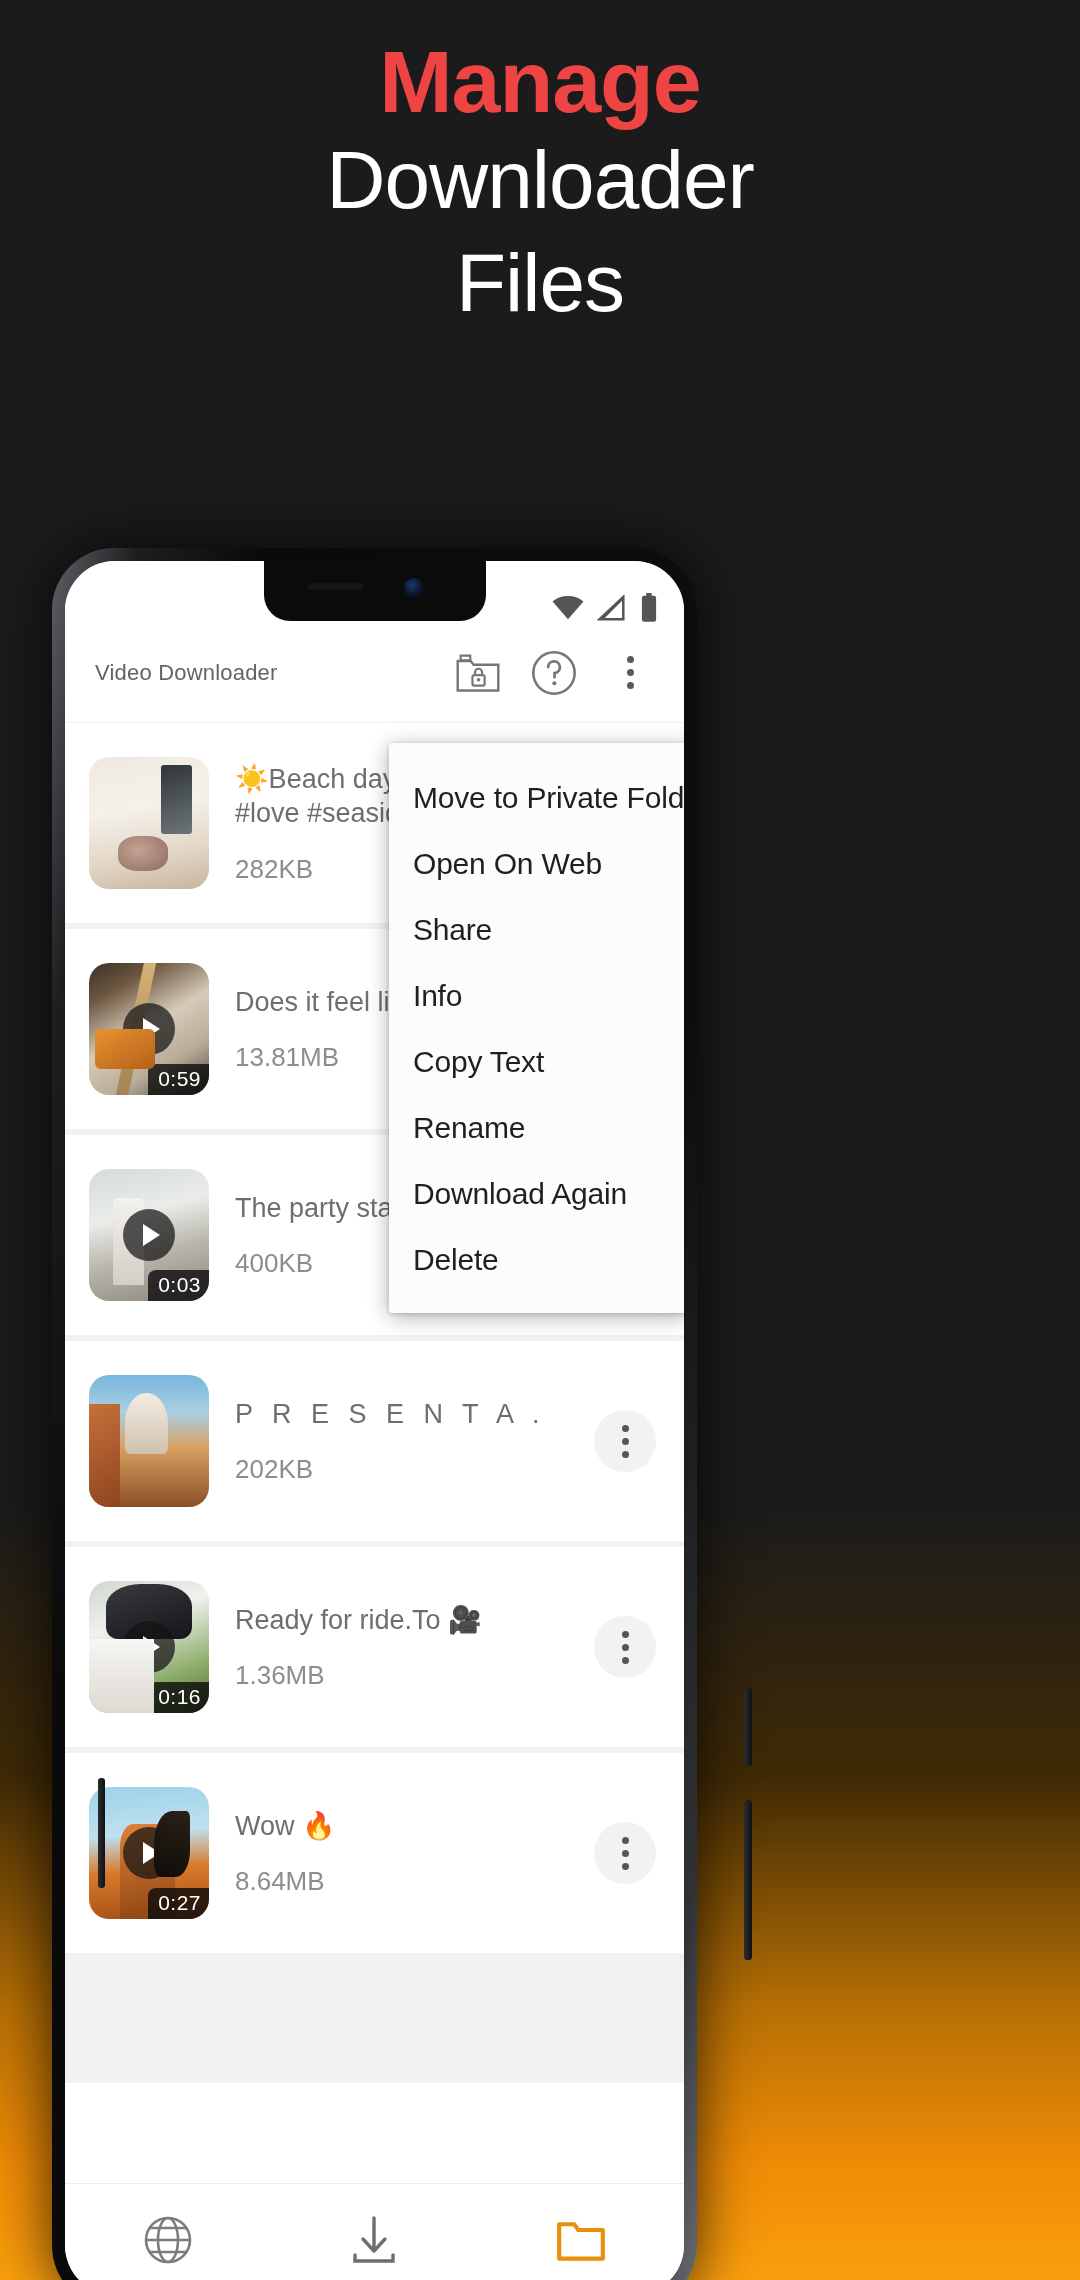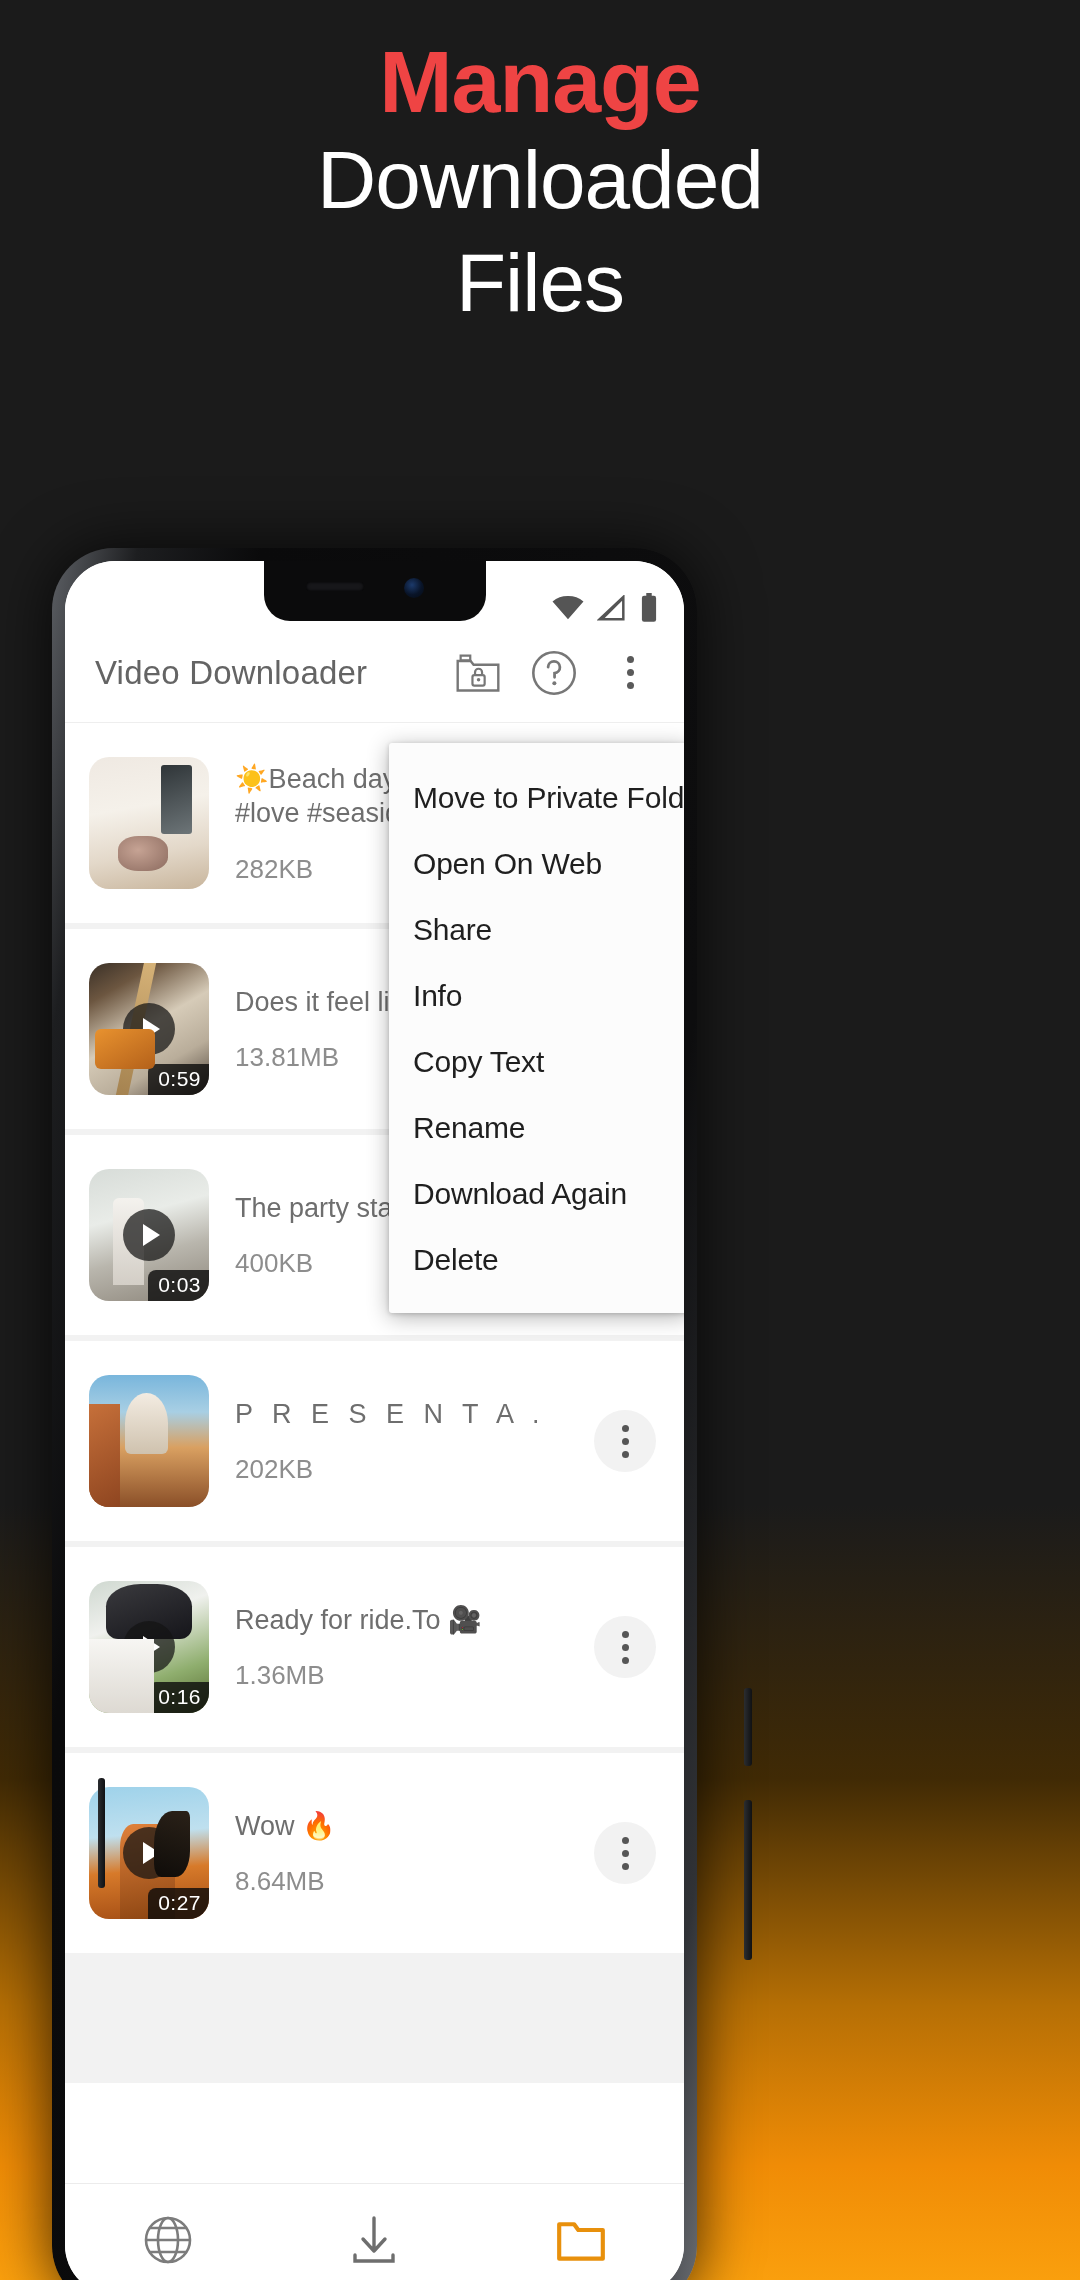--- a/index.html
+++ b/index.html
@@ -115,21 +115,21 @@
 
   
   #appbar {
     height: 100px;
     display: flex; align-items: center;
     padding: 0 22px 0 30px;
     background: #fff;
     border-bottom: 1px solid #eeeeee;
   }
   #app-title {
-    font-size: 33px;
+    font-size: 22px;
     color: #646464;
     letter-spacing: .2px;
   }
   #appbar-actions {
     margin-left: auto;
     display: flex; align-items: center; gap: 12px;
   }
   .appbar-btn {
     width: 64px; height: 64px;
     display: flex; align-items: center; justify-content: center;
@@ -290,21 +290,21 @@
 
   svg { display: block; }
 </style>
 </head>
 <body>
 
 <div id="promo-bg"></div>
 
 <div id="headline">
   <span class="l1">Manage</span>
-  <span class="l2">Downloaded</span>
+  <span class="l2">Downloader</span>
   <span class="l3">Files</span>
 </div>
 
 <div id="phone">
 
   <div class="btn-side" id="btn-left-1"></div>
   <div class="btn-side" id="btn-right-1"></div>
   <div class="btn-side" id="btn-right-2"></div>
 
   <div id="phone-inner">

